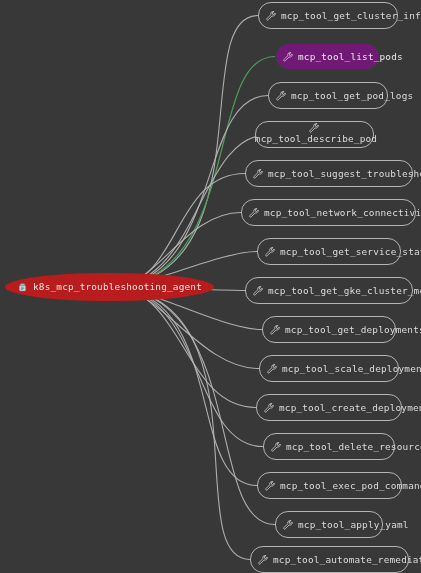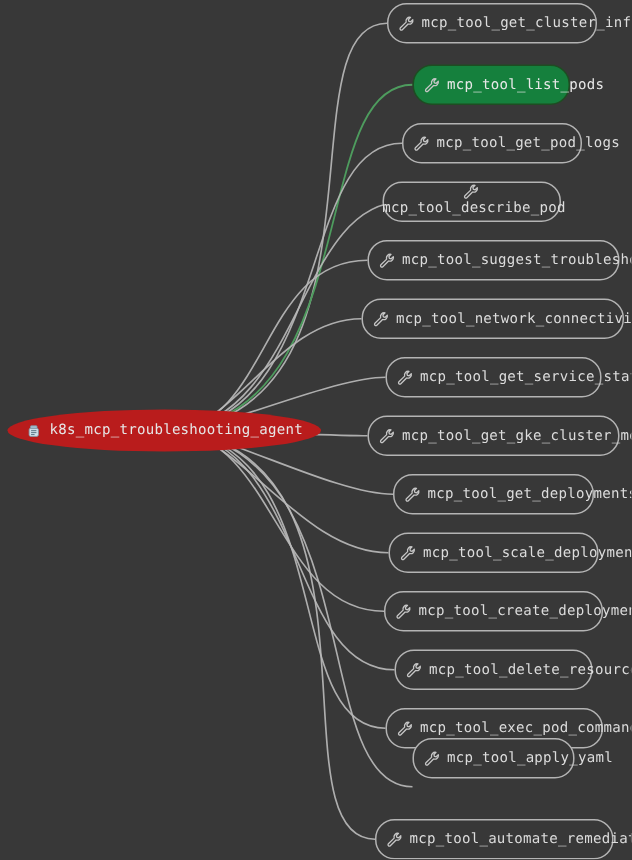--- a/index.html
+++ b/index.html
@@ -39,21 +39,21 @@
     border: 1.1px solid #b4b4b4;
     border-radius: 13px;
     background: #383838;
     display: flex;
     align-items: center;
     height: 27px;
     padding: 0 7px 0 6px;
     white-space: nowrap;
   }
   .node-box.sel {
-    background: #15803d;
+    background: #701a75;
     border-color: #1e4d22;
     text-align: center;
   }
   .node-label {
     font-size: 9.4px;
     color: #dcdcdc;
     letter-spacing: 0.18px;
     line-height: 1;
     padding-left: 4px;
   }
@@ -218,21 +218,21 @@
         <span class="node-label">mcp_tool_delete_resource</span>
       </div>
       <div class="node-box" style="left: 257px; top: 472px; width: 145px;">
         <span style="display: flex;">
           <svg class="tool-icon" viewBox="0 0 16 16">
             <path d="M11.6 2.1a3.3 3.3 0 0 0-3.9 4.2L2.6 11.4a1.2 1.2 0 1 0 1.7 1.7l5.1-5.1a3.3 3.3 0 0 0 4.2-3.9l-1.9 1.9-1.6-.4-.4-1.6z" fill="none" stroke="#c6c6c6" stroke-width="1.15" stroke-linejoin="round" stroke-linecap="round"></path>
           </svg>
         </span>
         <span class="node-label">mcp_tool_exec_pod_command</span>
       </div>
-      <div class="node-box" style="left: 275px; top: 492px; width: 108px;">
+      <div class="node-box" style="left: 275px; top: 511px; width: 108px;">
         <span style="display: flex;">
           <svg class="tool-icon" viewBox="0 0 16 16">
             <path d="M11.6 2.1a3.3 3.3 0 0 0-3.9 4.2L2.6 11.4a1.2 1.2 0 1 0 1.7 1.7l5.1-5.1a3.3 3.3 0 0 0 4.2-3.9l-1.9 1.9-1.6-.4-.4-1.6z" fill="none" stroke="#c6c6c6" stroke-width="1.15" stroke-linejoin="round" stroke-linecap="round"></path>
           </svg>
         </span>
         <span class="node-label">mcp_tool_apply_yaml</span>
       </div>
       <div class="node-box" style="left: 250px; top: 546px; width: 159px;">
         <span style="display: flex;">
           <svg class="tool-icon" viewBox="0 0 16 16">

